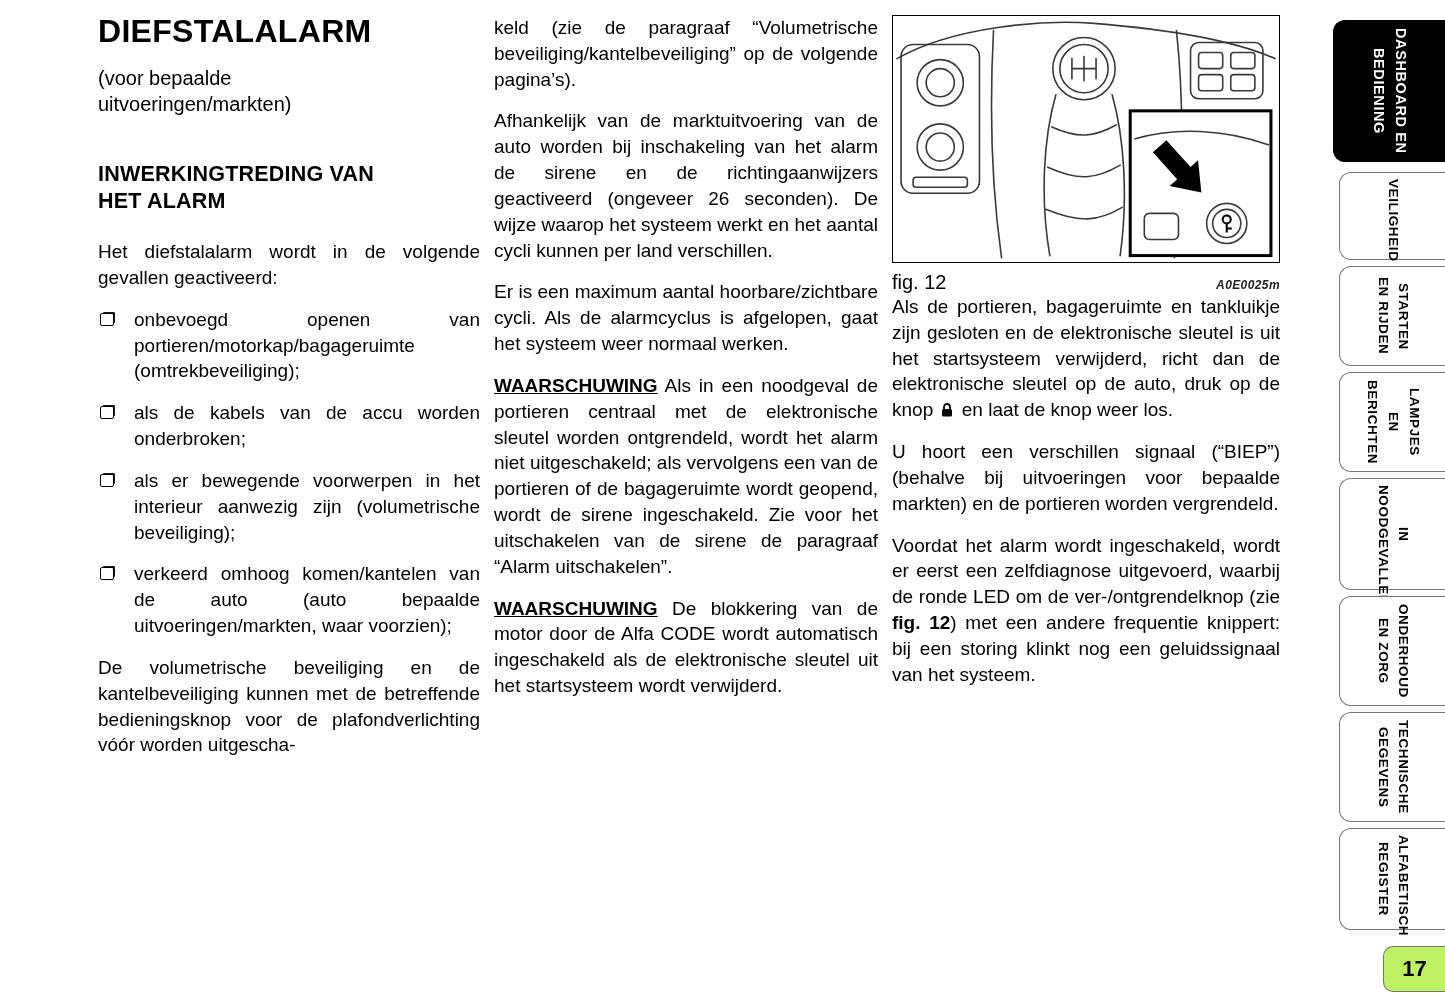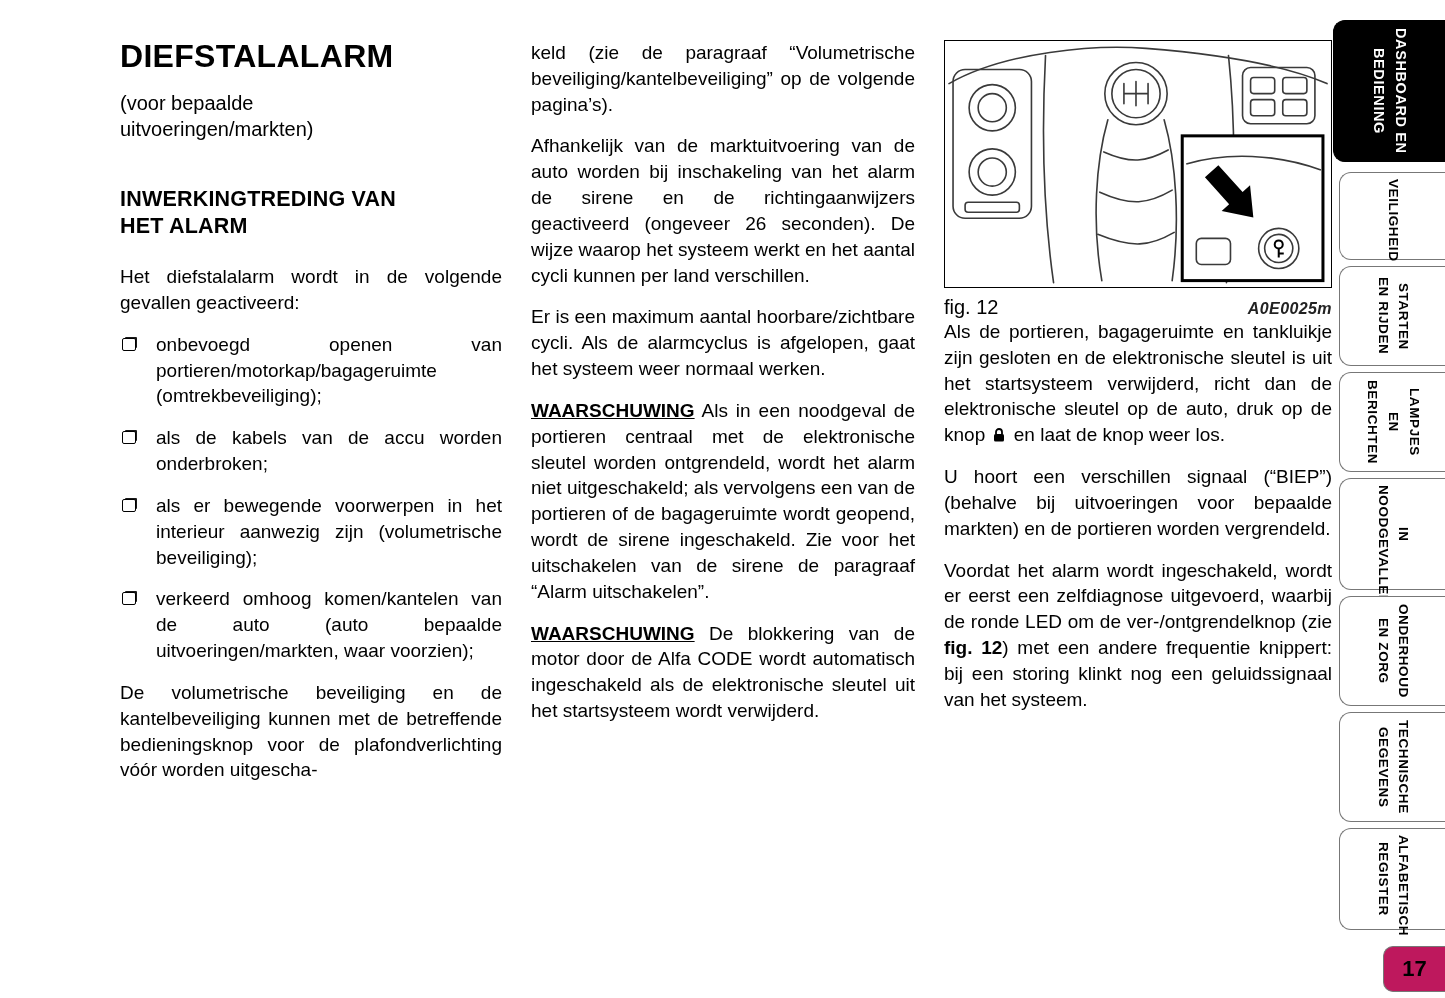--- a/index.html
+++ b/index.html
@@ -2,22 +2,22 @@
 <html><head>
 <meta charset="utf-8">
 <title>Manual page</title>
 <style>
   html,body { margin:0; padding:0; background:#fff; }
   .page {
     position:relative; width:1445px; height:998px; background:#fff; overflow:hidden;
     color:#000; font-family:"Liberation Sans","DejaVu Sans",sans-serif;
   }
   .content {
-    position:absolute; left:98px; top:40px; width:1216px;
-    display:grid; grid-template-columns:382px 384px 388px; column-gap:29px;margin-left:22px;
+    position:absolute; left:98px; top:15px; width:1216px;
+    display:grid; grid-template-columns:382px 384px 388px; column-gap:14px;
   }
   .col { min-width:0; }
 
   
   h1.title { font-size:32px; font-weight:800; letter-spacing:.3px; margin:0; line-height:1.05; }
   .subtitle { font-size:20px; line-height:1.32; margin:16px 0 0; max-width:232px; }
   .h2 { font-size:21.5px; font-weight:800; line-height:1.25; margin:44px 0 24px; letter-spacing:.2px; }
   .h2-col1 { max-width:320px; }
   .h2-col3 { font-size:23px; margin:34px 0 20px; }
 
@@ -29,21 +29,21 @@
     border:1.7px solid #000; border-radius:2px; background:#fff;
     box-shadow:2px -2px 0 -1px rgba(0,0,0,.9);
   }
   strong.warn { font-weight:800;text-decoration:underline; }
 
   
   .figbox { position:relative; border:1.3px solid #000; height:246px; background:#fff; }
   .figbox svg { position:absolute; inset:0; width:100%; height:100%; }
   .figcap-row { display:flex; justify-content:space-between; align-items:baseline; margin-top:8px; }
   .figcap { font-size:20px; }
-  .figcode { font-size:16px; font-weight:700; font-style:italic; letter-spacing:.4px; color:#222; }
+  .figcode { font-size:12px; font-weight:700; font-style:italic; letter-spacing:.4px; color:#222; }
 
   .lock { width:14px; height:16px; vertical-align:-2px; margin:0 2px; }
 
   
   .tab {
     position:absolute; right:0; width:106px; box-sizing:border-box;
     background:#fff; border:1.3px solid #777; border-right:none;
     border-radius:12px 0 0 12px;
     display:flex; align-items:center; justify-content:center;
   }
@@ -52,21 +52,21 @@
     font-size:13.5px; font-weight:700; letter-spacing:.6px; line-height:1.55;
     text-align:center; max-height:calc(100% - 12px);
   }
   .tab.active { background:#000; border-color:#000; color:#fff; width:112px; }
   .tab.active span { font-size:14.5px; }
 
   .pagenum {
     position:absolute; right:0; top:946px; width:62px; height:46px; box-sizing:border-box;
     border:1.3px solid #777; border-right:none; border-radius:10px 0 0 10px;
     display:flex; align-items:center; justify-content:center;
-    font-size:22px; font-weight:800; background:#be185d;
+    font-size:22px; font-weight:800; background:#bef264;
   }
 </style>
 </head>
 <body>
 
 <div class="page">
 
   <div class="content">
 
     <section class="col">

